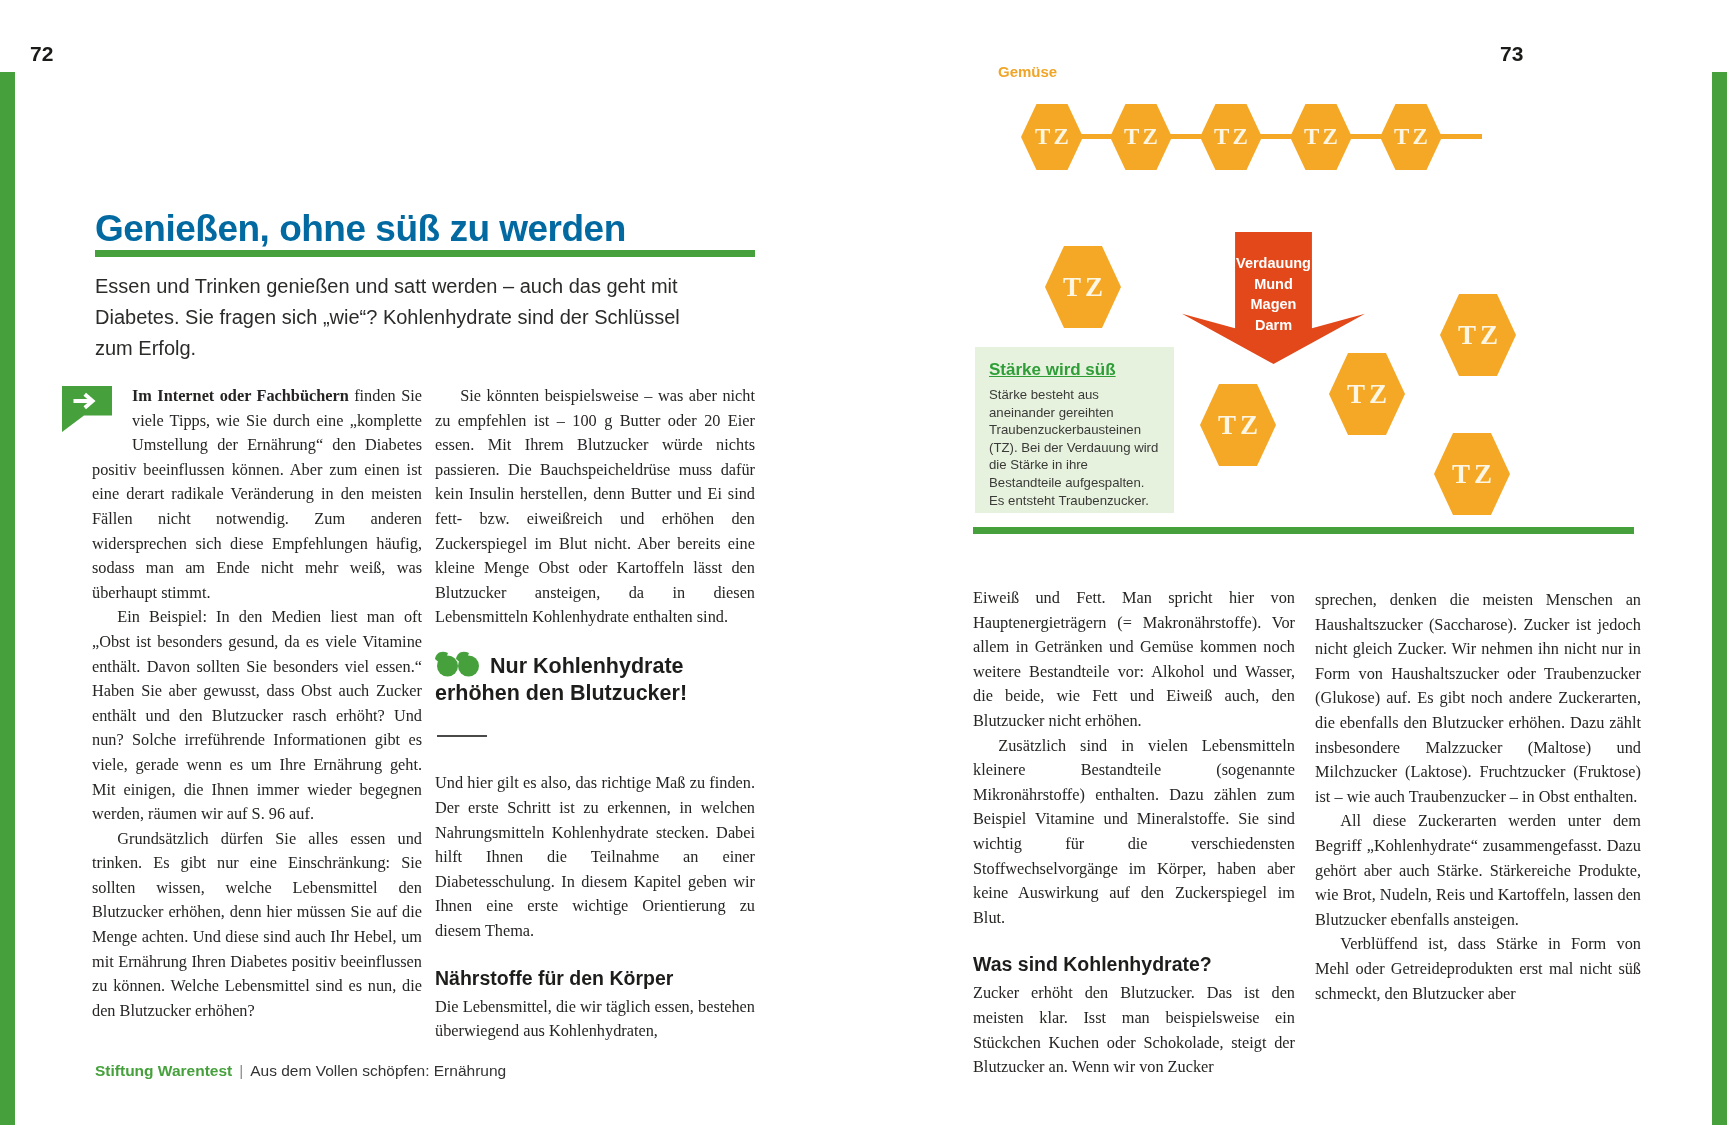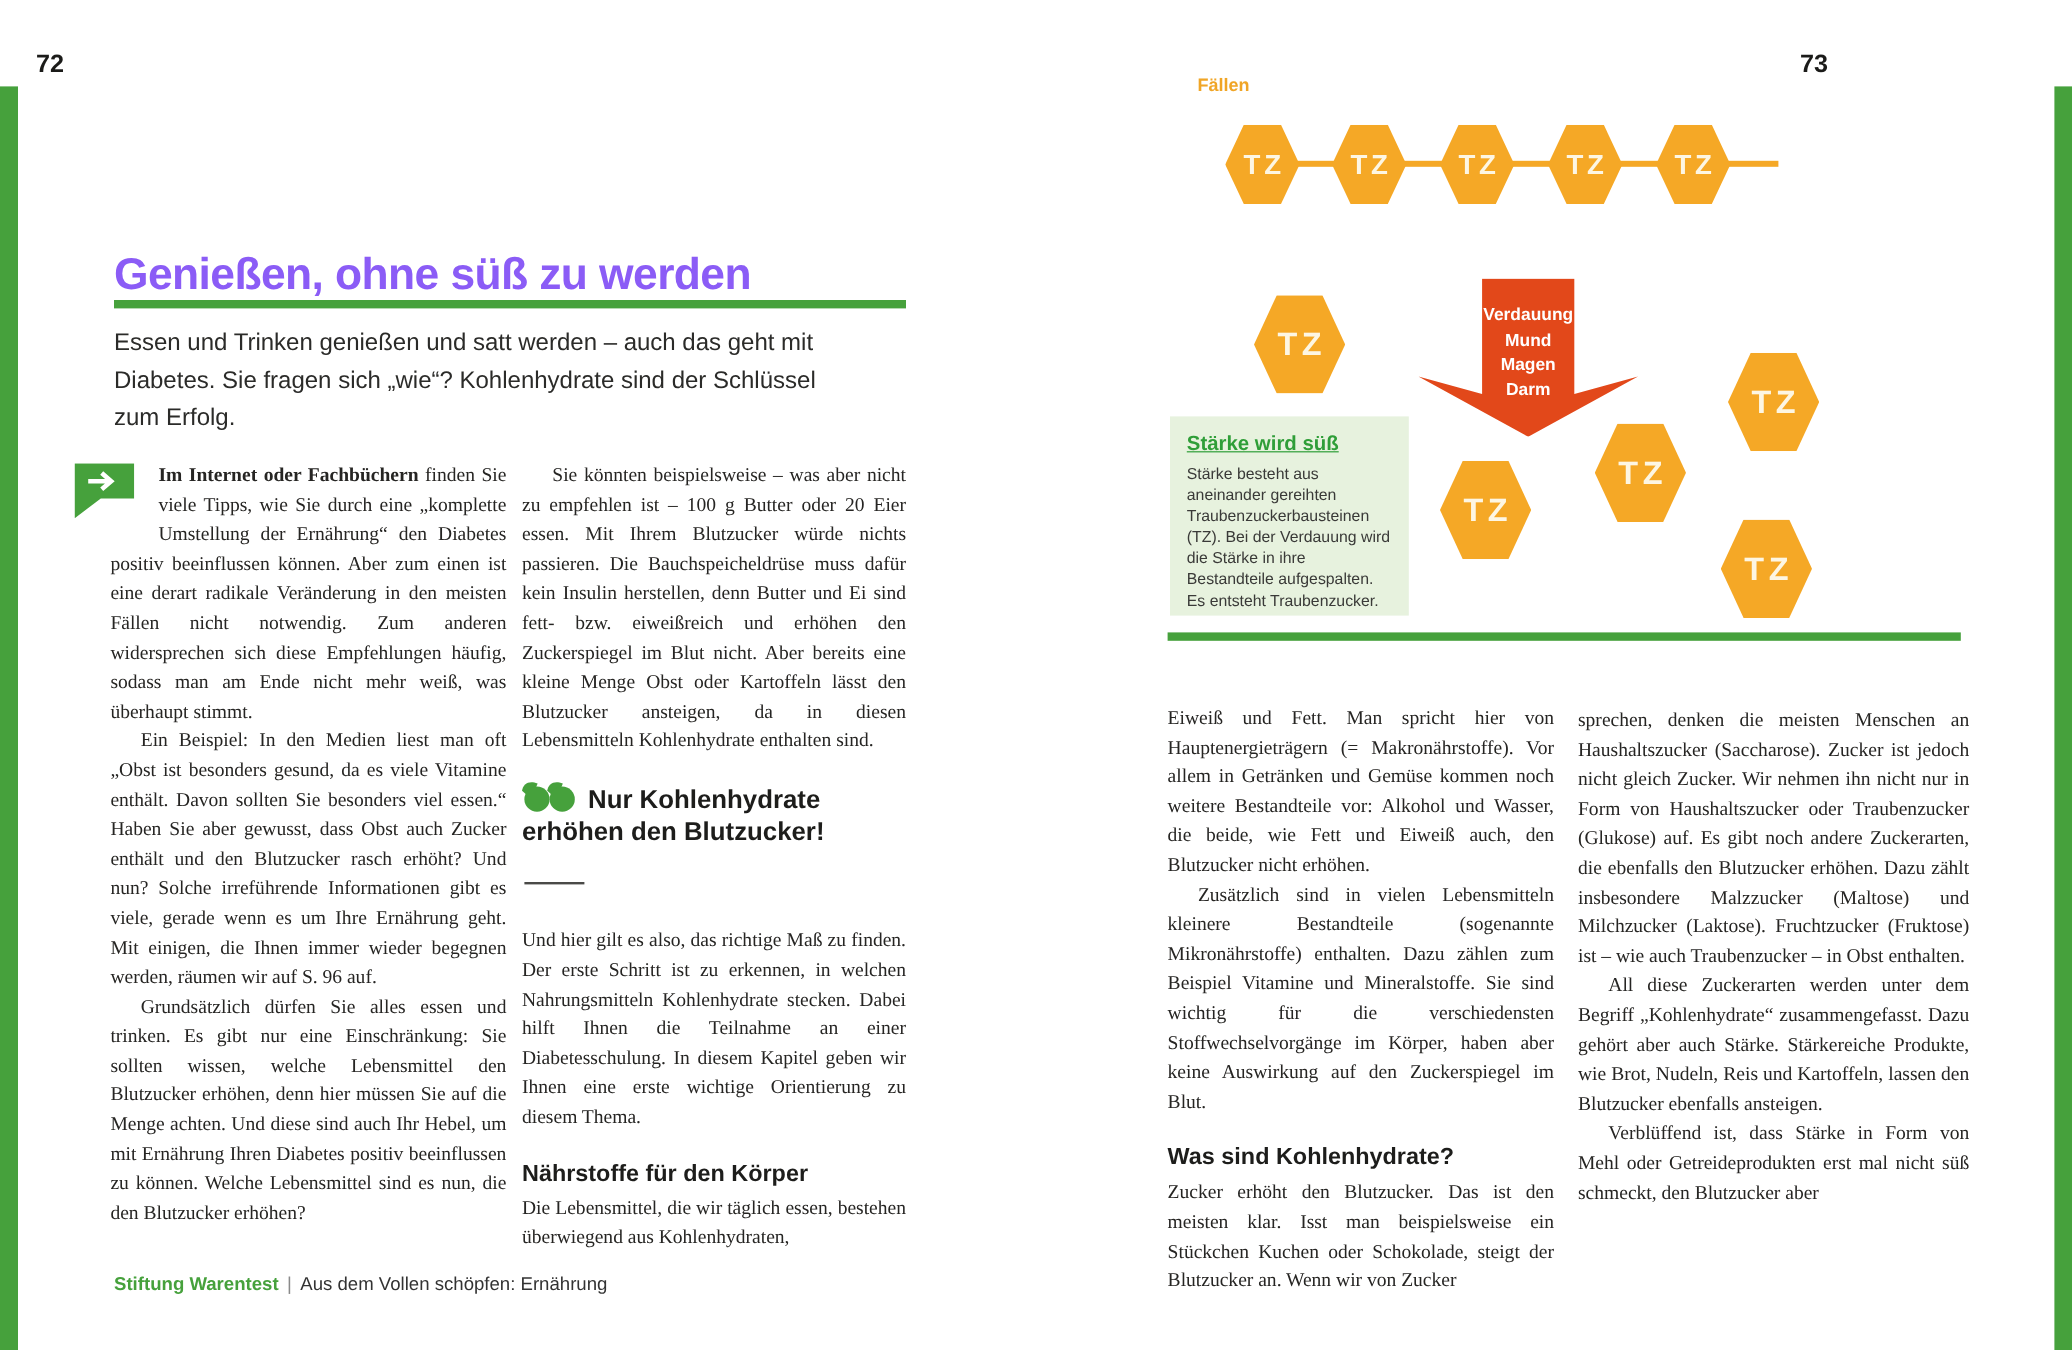--- a/index.html
+++ b/index.html
@@ -10,21 +10,21 @@
   .abs { position:absolute; }
 
   
   .edge-bar { position:absolute; top:72px; width:15px; height:1053px; background:#46a13c; }
   .edge-bar.left { left:0; }
   .edge-bar.right { left:1712px; }
 
   .pagenum { position:absolute; top:42px; font:bold 21px "Liberation Sans", sans-serif; color:#1b1b19; }
 
   
-  .title { left:95px; top:184px; font:bold 37px/1.1 "Liberation Sans", sans-serif; color:#8b5cf6; letter-spacing:-0.5px; }
+  .title { left:95px; top:184px; font:bold 37px/1.1 "Liberation Sans", sans-serif; color:#0369a1; letter-spacing:-0.5px; }
   .title-rule { left:95px; top:250px; width:660px; height:7px; background:#46a13c; }
   .intro { left:95px; top:271px; width:585px; font:20px/31px "Liberation Sans", sans-serif; color:#2b2b29; }
 
   .col { position:absolute; text-align:justify; font-size:16.3px; line-height:24.6px; }
   .col p { margin:0; }
   .col p.indent { text-indent:1.55em; }
 
   .lp-col1 { left:92px; top:384px; width:330px; }
   .lp-col2 { left:435px; top:384px; width:320px; }
   .rp-col1 { left:973px; top:586px; width:322px; }
@@ -55,21 +55,21 @@
   .footer .brand { color:#46a13c; font-weight:bold; }
   .footer .sep { color:#8a8a8a; margin:0 7px; }
 
   
   .starch-label { left:998px; top:63px; font:bold 15px "Liberation Sans", sans-serif; color:#f0a526; }
   .chain-line { left:1052px; top:134px; width:430px; height:5px; background:#f5a826; }
   .hex {
     position:absolute; background:#f5a826;
     clip-path:polygon(25% 0, 75% 0, 100% 50%, 75% 100%, 25% 100%, 0 50%);
     display:flex; align-items:center; justify-content:center;
-    color:#fdf6e3; font-family:Liberation Sans, sans-serif; font-weight:bold;
+    color:#fdf6e3; font-family:Liberation Serif, serif; font-weight:bold;
     letter-spacing:0.14em; text-indent:0.14em;
   }
   .hex.small { width:62px; height:66px; font-size:23px; }
   .hex.big   { width:76px; height:82px; font-size:27px; }
 
   .digest-arrow {
     left:1182px; top:198px; width:183px; height:132px; background:#e2481a;
     clip-path:polygon(29% 0, 71% 0, 71% 73%, 100% 62%, 50% 100%, 0 62%, 29% 73%);
     text-align:center; padding-top:21px; box-sizing:border-box;
     font:bold 14.5px/20.5px "Liberation Sans", sans-serif; color:#fff;margin-top:34px;
@@ -126,21 +126,21 @@
     </div>
     <p>Und hier gilt es also, das richtige Maß zu finden. Der erste Schritt ist zu erkennen, in welchen Nahrungsmitteln Kohlenhydrate stecken. Dabei hilft Ihnen die Teilnahme an einer Diabetesschulung. In diesem Kapitel geben wir Ihnen eine erste wichtige Orientierung zu diesem Thema.</p>
     <p class="subhead">Nährstoffe für den Körper</p>
     <p>Die Lebensmittel, die wir täglich essen, bestehen überwiegend aus Kohlenhydraten,</p>
   </div>
 
   <div class="abs footer">
     <span class="brand">Stiftung Warentest</span><span class="sep">|</span><span>Aus dem Vollen schöpfen: Ernährung</span>
   </div>
 
-  <div class="abs starch-label">Fällen</div>
+  <div class="abs starch-label">Gemüse</div>
   <div class="abs chain-line"></div>
 
   <div class="hex small" style="left:1021px; top:104px;">
       <span>TZ</span>
     </div>
   <div class="hex small" style="left:1110px; top:104px;">
       <span>TZ</span>
     </div>
   <div class="hex small" style="left:1200px; top:104px;">
       <span>TZ</span>

